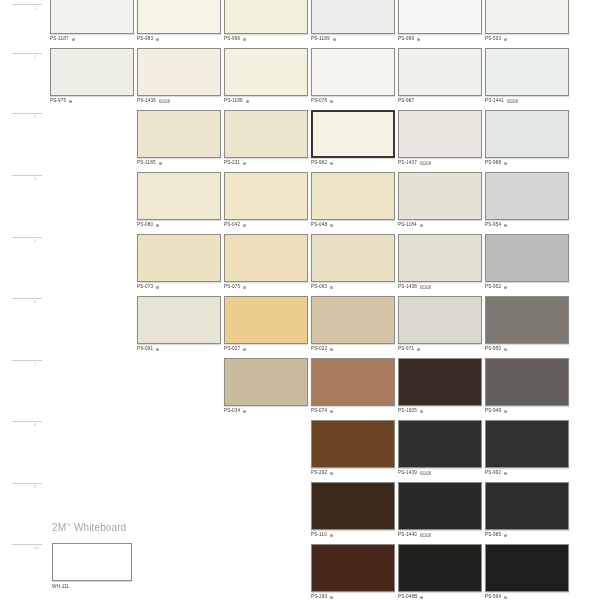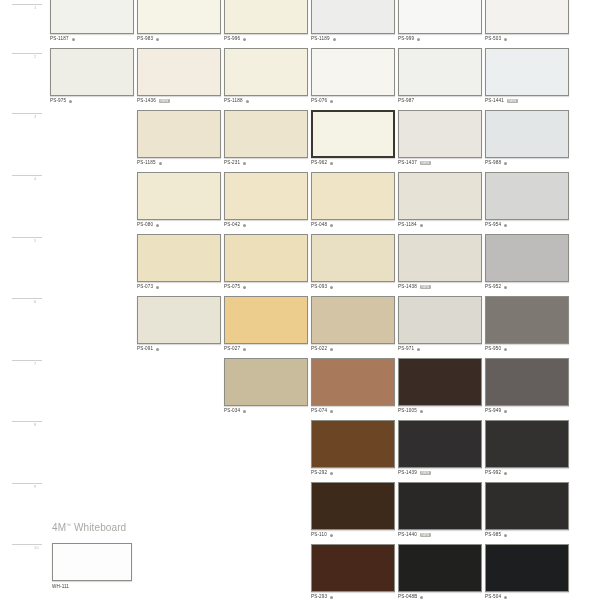--- a/index.html
+++ b/index.html
@@ -385,17 +385,17 @@
       <div class="chip" style="background: rgb(29, 30, 32);"></div>
       <div class="lbl">
         <span>PS-504</span>
         <span class="dot"></span>
       </div>
     </div>
   </div>
 
 <div id="wb">
   <div id="wb-title">
-    <span>4M</span><sup>™</sup><span> Whiteboard</span>
+    <span>2M</span><sup>™</sup><span> Whiteboard</span>
   </div>
   <div id="wb-chip"></div>
   <div id="wb-lbl">WH-111</div>
 </div>
 
 </body></html>

